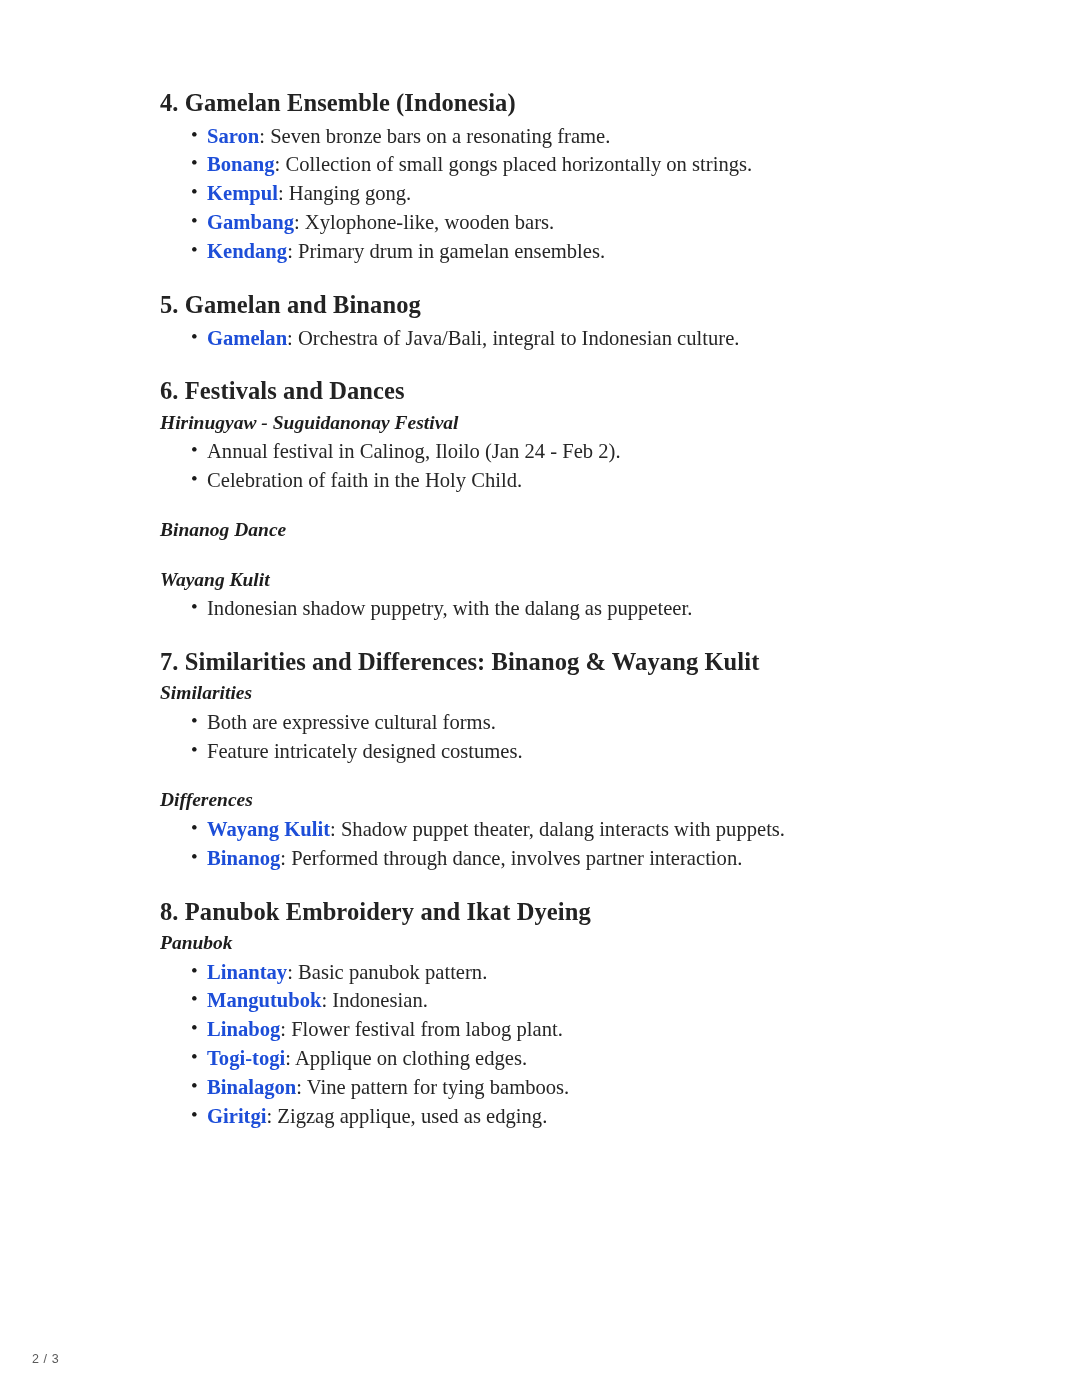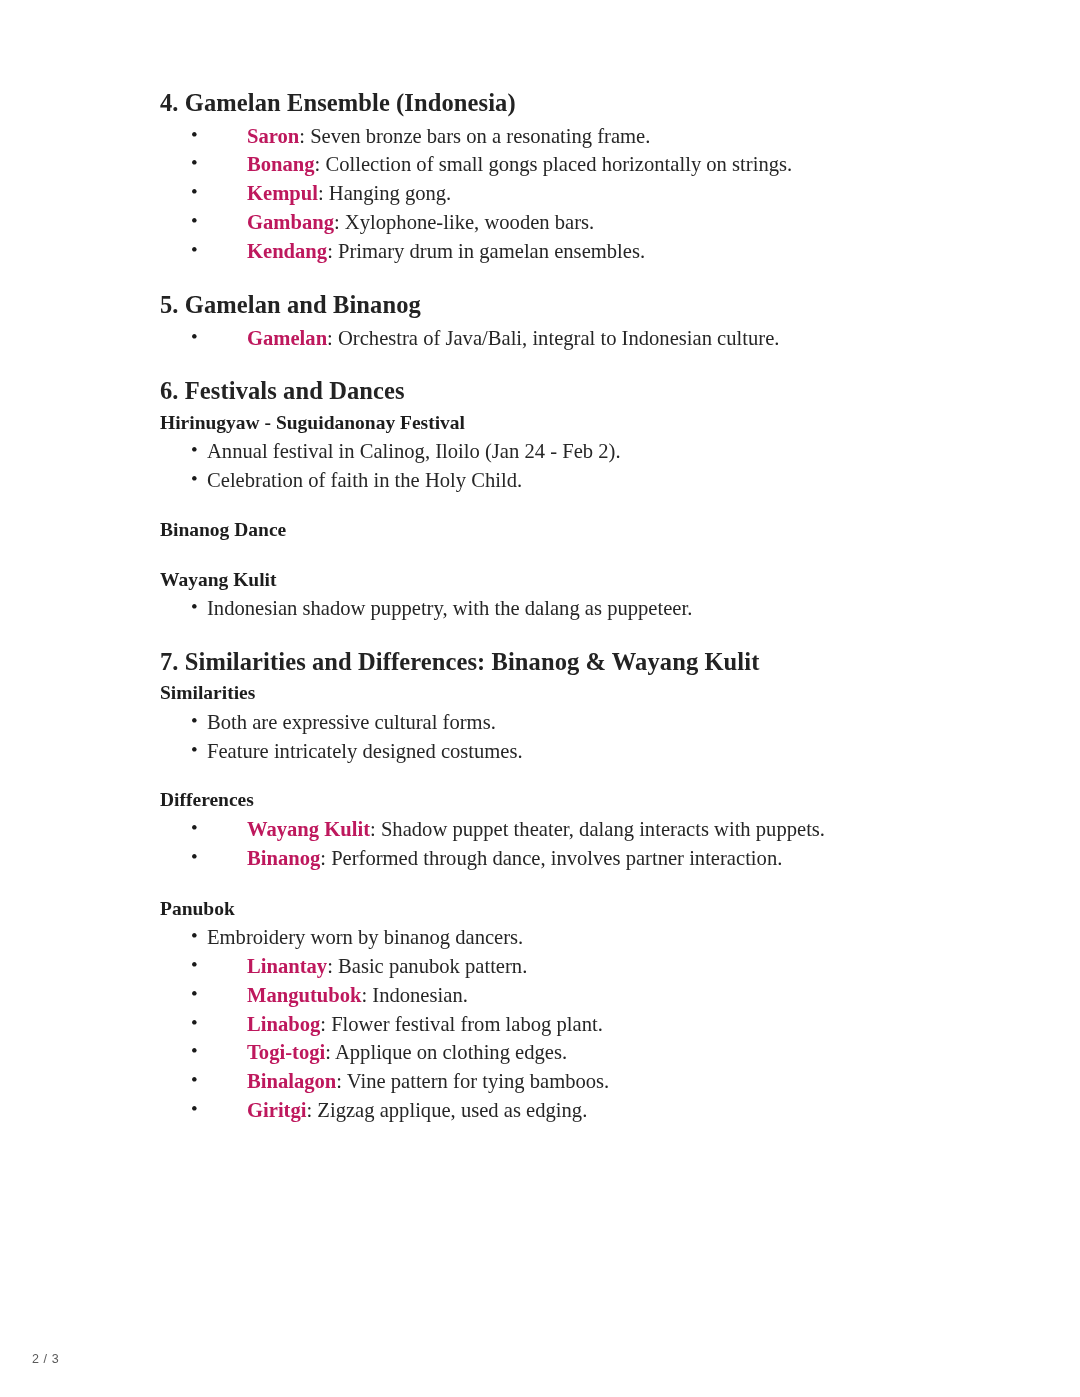--- a/index.html
+++ b/index.html
@@ -37,20 +37,21 @@
     margin: 0 0 4px 0;
     letter-spacing: 0.1px;
   }
   h3.sub-heading {
     font-family: "Liberation Serif", "DejaVu Serif", serif;
     font-size: 19.5px;
     font-weight: 700;
     line-height: 1.25;
     color: #1d1d1d;
     margin: 0 0 3px 0;
+    font-style: italic;
   }
   ul.bullets {
     list-style: none;
     margin: 0;
     padding: 0;
   }
   ul.bullets > li {
     position: relative;
     padding-left: 47px;
     font-size: 20.6px;
@@ -62,22 +63,21 @@
     content: "\2022";
     position: absolute;
     left: 31px;
     top: -1px;
     font-size: 19px;
     color: #1a1a1a;
     line-height: 1.35;
   }
   ul.bullets > li .term {
     font-weight: 700;
-    color: #be185d;
-    margin-left: 40px;
+    color: #1d4ed8;
   }
   .gap-section { height: 23px; }
   .gap-sub { height: 22px; }
   .footer {
     position: absolute;
     left: 0;
     top: 1352px;
     width: 1080px;
     text-align: left;
     font-family: "Liberation Sans", "DejaVu Sans", sans-serif;
@@ -126,23 +126,23 @@
         <li><span>Both are expressive cultural forms.</span></li>
         <li><span>Feature intricately designed costumes.</span></li>
       </ul>
       <div class="gap-sub"></div>
       <h3 class="sub-heading">Differences</h3>
       <ul class="bullets">
         <li><span class="term">Wayang Kulit</span><span>: </span><span>Shadow puppet theater, dalang interacts with puppets.</span></li>
         <li><span class="term">Binanog</span><span>: </span><span>Performed through dance, involves partner interaction.</span></li>
       </ul>
       <div class="gap-section"></div>
+      <h2 class="section-heading">8. Panubok Embroidery and Ikat Dyeing</h2>
       <h3 class="sub-heading">Panubok</h3>
       <ul class="bullets">
-        <li><span>Embroidery worn by binanog dancers.</span></li>
         <li><span class="term">Linantay</span><span>: </span><span>Basic panubok pattern.</span></li>
         <li><span class="term">Mangutubok</span><span>: </span><span>Indonesian.</span></li>
         <li><span class="term">Linabog</span><span>: </span><span>Flower festival from labog plant.</span></li>
         <li><span class="term">Togi-togi</span><span>: </span><span>Applique on clothing edges.</span></li>
         <li><span class="term">Binalagon</span><span>: </span><span>Vine pattern for tying bamboos.</span></li>
         <li><span class="term">Giritgi</span><span>: </span><span>Zigzag applique, used as edging.</span></li>
       </ul>
     </div>
   <div class="footer">2 / 3</div>
 </div>

